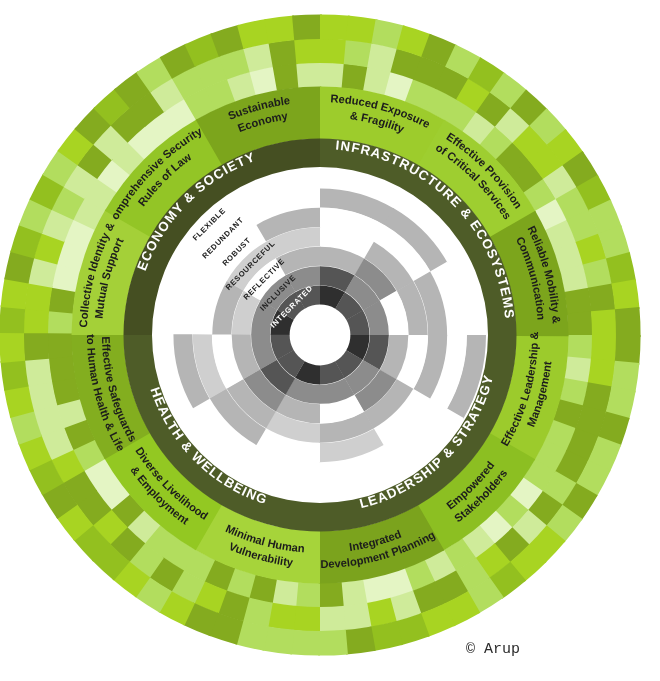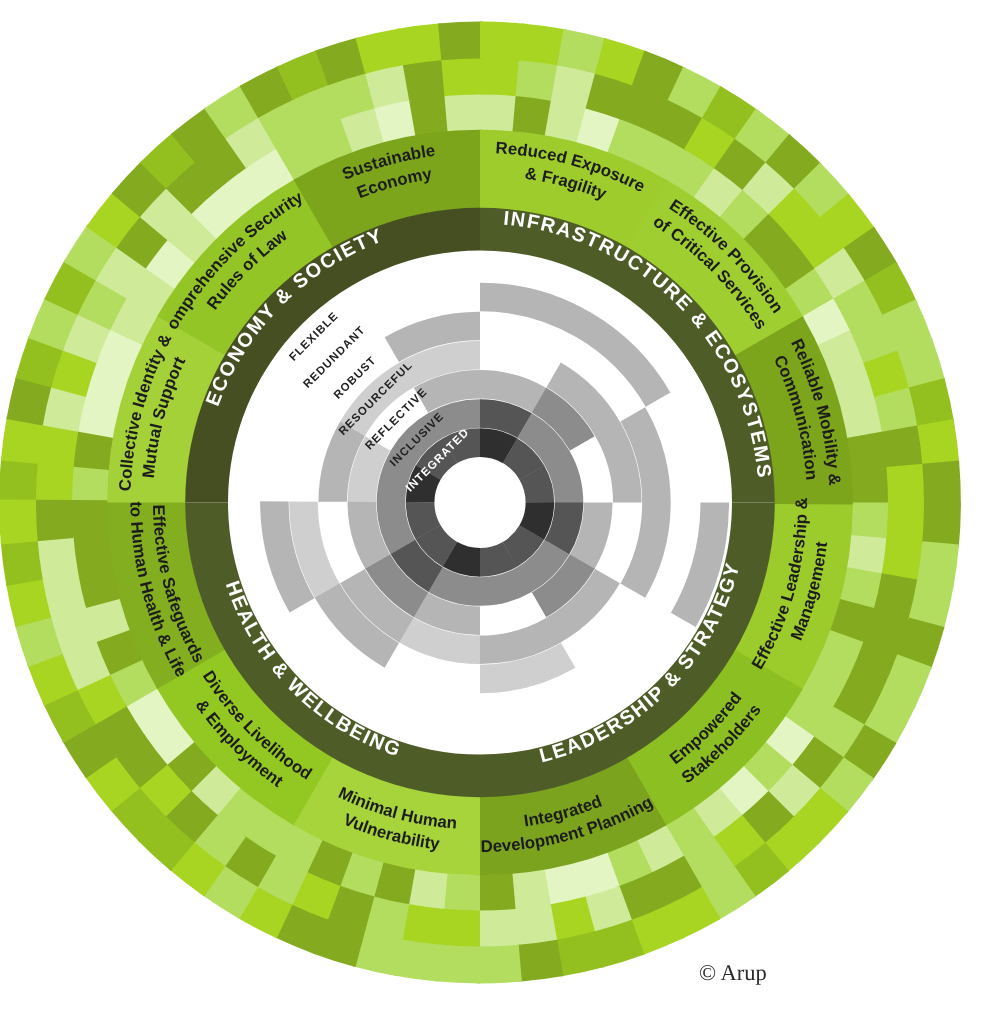--- a/index.html
+++ b/index.html
@@ -44,21 +44,21 @@
     letter-spacing: 0.75px;
     fill: #222222;
   }
   .quality-label.on-dark {
     fill: #ffffff;
   }
   #credit {
     position: absolute;
     left: 466px;
     top: 641px;
-    font-family: Liberation Serif, serif;
+    font-family: Liberation Mono, monospace;
     font-size: 15px;
     color: #2b2b2b;
     white-space: nowrap;
   }
 </style>
 </head>
 <body>
 
 <div id="wheel-wrap">
   <svg id="wheel" viewBox="0 0 660 681">

